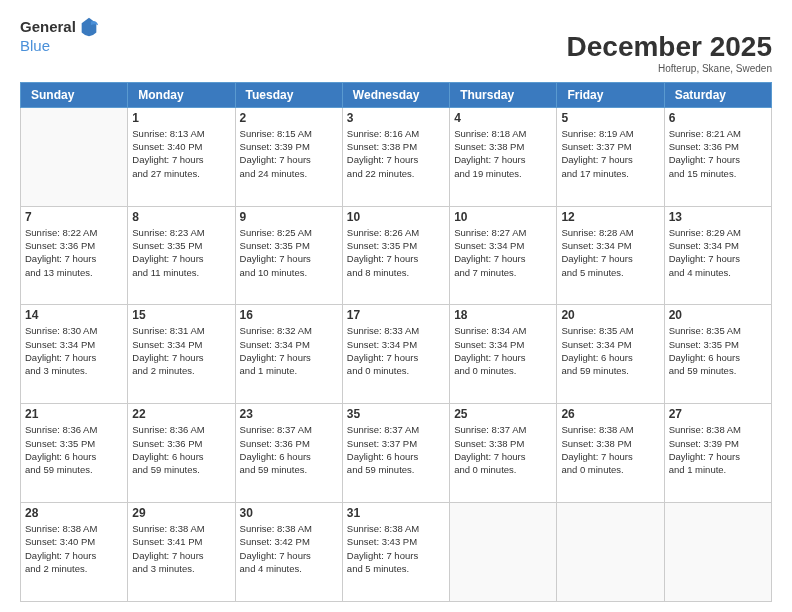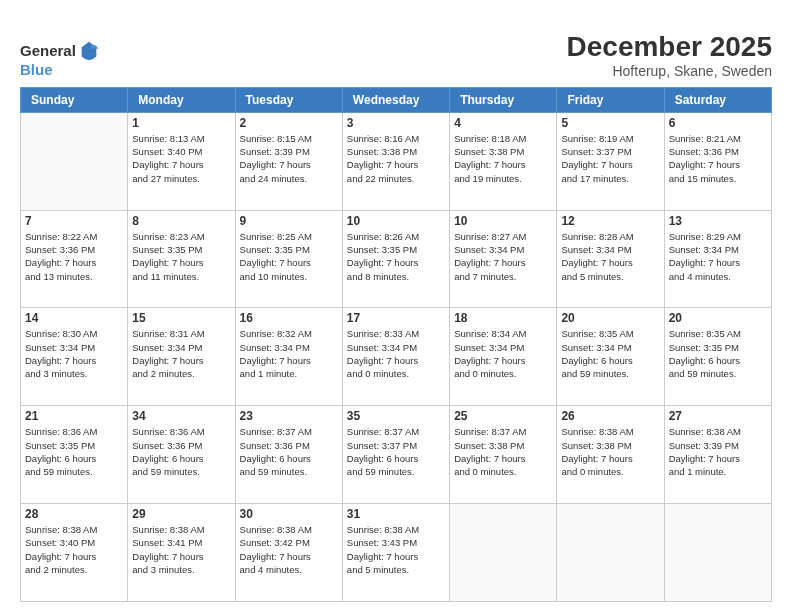--- a/index.html
+++ b/index.html
@@ -13,37 +13,37 @@
     .page {
       width: 792px;
       height: 612px;
       padding: 16px 20px 10px 20px;
       display: flex;
       flex-direction: column;
     }
     .header {
       display: flex;
       justify-content: space-between;
-      align-items: flex-end;
+      align-items: flex-start;
       margin-bottom: 8px;
     }
     .logo {
       display: flex;
       align-items: center;
       gap: 0px;
     }
     .logo-text-general {
       font-size: 15px;
       font-weight: bold;
       color: #333;
       line-height: 1.1;
     }
     .logo-text-blue {
       font-size: 15px;
-      font-weight: bold;
+      font-weight: normal;
       color: #4a90d9;
       line-height: 1.1;
     }
     .logo-icon {
       width: 22px;
       height: 22px;
       margin-left: 2px;
     }
     .logo-stack {
       display: flex;
@@ -57,21 +57,21 @@
       text-align: right;
     }
     .month-title {
       font-size: 28px;
       font-weight: bold;
       color: #333;
       line-height: 1.1;
       margin-top: 16px;
     }
     .subtitle {
-      font-size: 14px;
+      font-size: 10px;
       color: #555;
     }
     .calendar {
       flex: 1;
       border: 1px solid #ccc;
       border-collapse: collapse;
       width: 100%;
       table-layout: fixed;
     }
     .calendar th {
@@ -233,21 +233,21 @@
             <span class="day-num">20</span>
             <div class="day-info">Sunrise: 8:35 AM<br>Sunset: 3:35 PM<br>Daylight: 6 hours<br>and 59 minutes.</div>
           </td>
         </tr>
         <tr>
           <td>
             <span class="day-num">21</span>
             <div class="day-info">Sunrise: 8:36 AM<br>Sunset: 3:35 PM<br>Daylight: 6 hours<br>and 59 minutes.</div>
           </td>
           <td>
-            <span class="day-num">34</span>
+            <span class="day-num">22</span>
             <div class="day-info">Sunrise: 8:36 AM<br>Sunset: 3:36 PM<br>Daylight: 6 hours<br>and 59 minutes.</div>
           </td>
           <td>
             <span class="day-num">23</span>
             <div class="day-info">Sunrise: 8:37 AM<br>Sunset: 3:36 PM<br>Daylight: 6 hours<br>and 59 minutes.</div>
           </td>
           <td>
             <span class="day-num">35</span>
             <div class="day-info">Sunrise: 8:37 AM<br>Sunset: 3:37 PM<br>Daylight: 6 hours<br>and 59 minutes.</div>
           </td>

